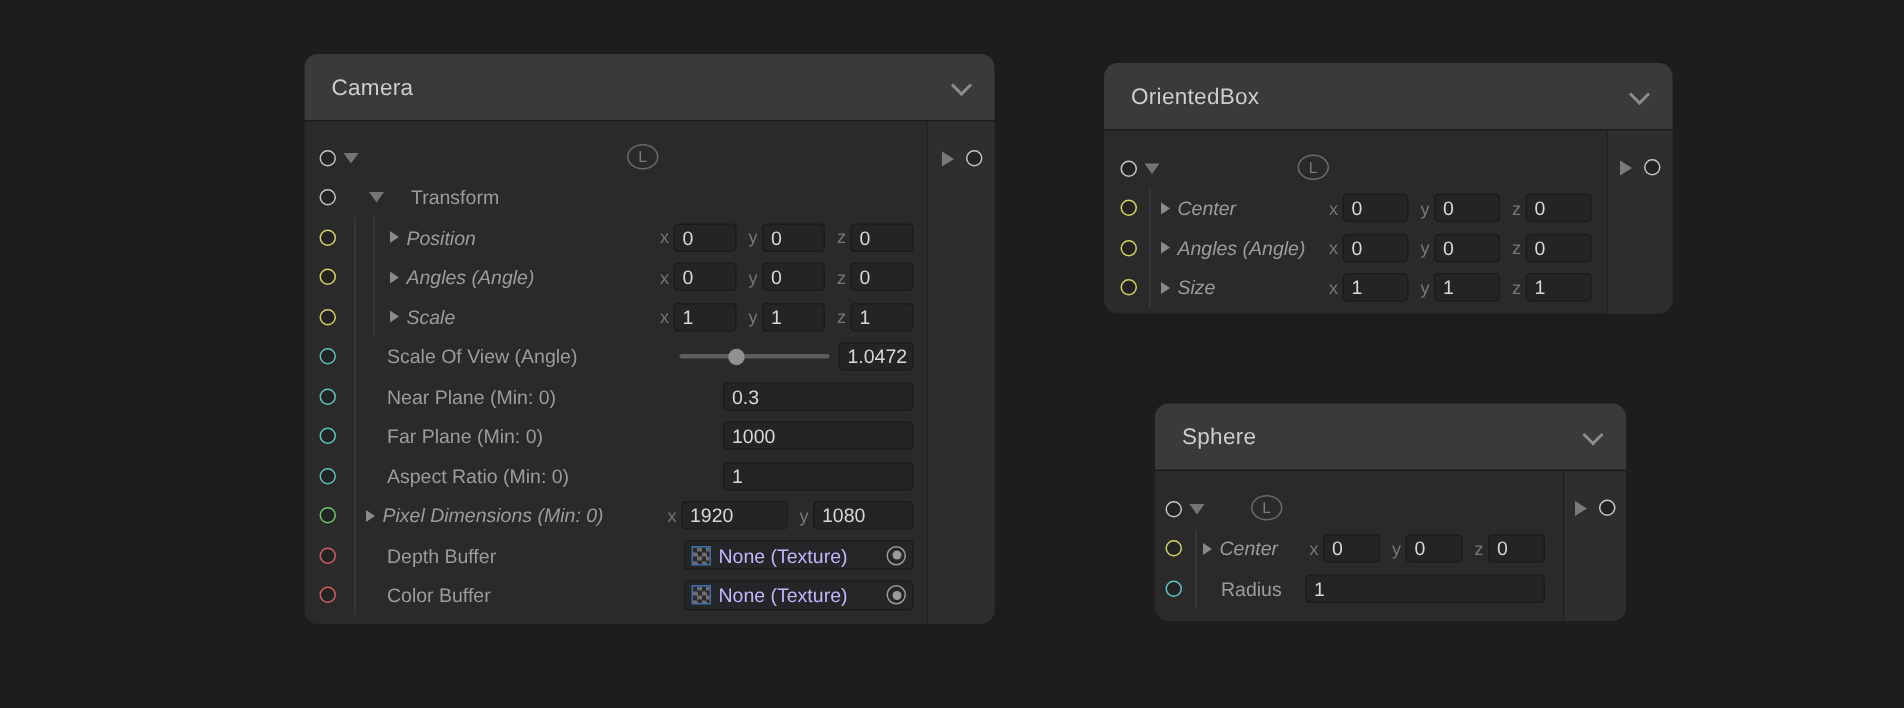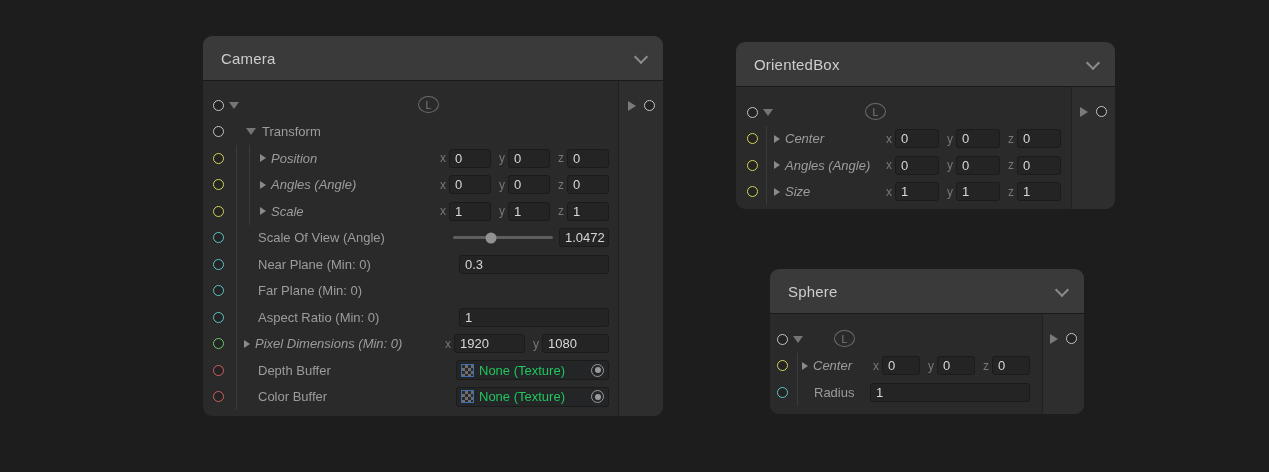--- a/index.html
+++ b/index.html
@@ -29,38 +29,38 @@
          border-left:8px solid #7a7a7a;flex:none;}
   .lbl{color:#9c9c9c;font-size:13px;white-space:nowrap;}
   .fields{margin-left:auto;display:flex;align-items:center;flex:none;}
   .cam .fields{margin-right:9px;} .ob .fields{margin-right:10px;} .sph .fields{margin-right:12px;}
   .ax{color:#787878;font-size:12px;margin:0 3px 0 8px;flex:none;}
   .ax:first-child{margin-left:0;}
   .nbox{height:19px;background:#242424;border:1px solid #1b1b1b;border-radius:3px;color:#d8d8d8;
         font-size:13px;display:flex;align-items:center;padding:0 5px;box-sizing:border-box;
         overflow:hidden;white-space:nowrap;flex:none;}
   .w42{width:42px;} .w44{width:44px;} .w38{width:38px;} .w71{width:71px;} .w67{width:67px;}
-  .wide{width:150px;} .w160{width:160px;} .w50{width:50px;}
+  .wide{width:127px;} .w160{width:160px;} .w50{width:50px;}
   .guide{position:absolute;top:0;bottom:0;width:1px;background:#3b3b3b;}
   .gA{left:33px;} .gB{left:46px;} .gOB{left:30px;} .gSP{left:27px;}
   .lbadge{position:absolute;top:4px;width:19px;height:15px;border:1.5px solid #6b6b6b;border-radius:50%;
           color:#7c7c7c;font-size:10.5px;display:flex;align-items:center;justify-content:center;}
   .lb-cam{left:215px;} .lb-ob{left:129px;} .lb-sph{left:64px;}
   .slider{width:100px;height:3px;background:#5e5e5e;border-radius:2px;position:relative;margin-right:6px;flex:none;}
   .knob{position:absolute;left:38%;top:50%;transform:translate(-50%,-50%);width:11px;height:11px;
         border-radius:50%;background:#919191;}
   .texfield{width:153px;height:20px;background:#232527;border:1px solid #1b1b1b;border-radius:3px;
             display:flex;align-items:center;padding:0 4px;box-sizing:border-box;flex:none;}
   .checker{width:13px;height:13px;border:1px solid #3f6fae;box-sizing:border-box;flex:none;
            background-image:conic-gradient(#6e6e6e 25%,#2a2a2a 0 50%,#6e6e6e 0 75%,#2a2a2a 0);
            background-size:6px 6px;}
-  .texname{color:#22c55e;font-size:13px;margin-left:5px;flex:1;white-space:nowrap;overflow:hidden;}
+  .texname{color:#c4b5fd;font-size:13px;margin-left:5px;flex:1;white-space:nowrap;overflow:hidden;}
   .picker{width:11px;height:11px;border:1.5px solid #9a9a9a;border-radius:50%;position:relative;flex:none;}
   .picker::after{content:"";position:absolute;inset:2.5px;background:#9a9a9a;border-radius:50%;}
-  .ml5{margin-left:5px;font-style:italic;} .ml6{margin-left:6px;} .ml14{margin-left:14px;} .ml16{margin-left:16px;}
+  .ml5{margin-left:5px;font-style:italic;} .ml6{margin-left:18px;} .ml14{margin-left:14px;} .ml16{margin-left:16px;}
   .ml20{margin-left:20px;} .ml22{margin-left:22px;} .ml26{margin-left:26px;} .ml34{margin-left:34px;} .ml36{margin-left:36px;}
 </style>
 </head>
 <body>
 
 <div class="canvas">
 
   <div class="node cam" style="left:203px;top:36px;width:460px;">
     <div class="hdr">
       <span>Camera</span>
@@ -147,20 +147,23 @@
           <span class="lbl ml34">Near Plane (Min: 0)</span>
           <span class="fields">
             <span class="nbox wide">0.3</span>
           </span>
         </div>
 
         <div class="row">
           <span class="guide gA"></span>
           <span class="sock s-num"></span>
           <span class="lbl ml34">Far Plane (Min: 0)</span>
+          <span class="fields">
+            <span class="nbox wide">1000</span>
+          </span>
         </div>
 
         <div class="row">
           <span class="guide gA"></span>
           <span class="sock s-num"></span>
           <span class="lbl ml34">Aspect Ratio (Min: 0)</span>
           <span class="fields">
             <span class="nbox wide">1</span>
           </span>
         </div>

